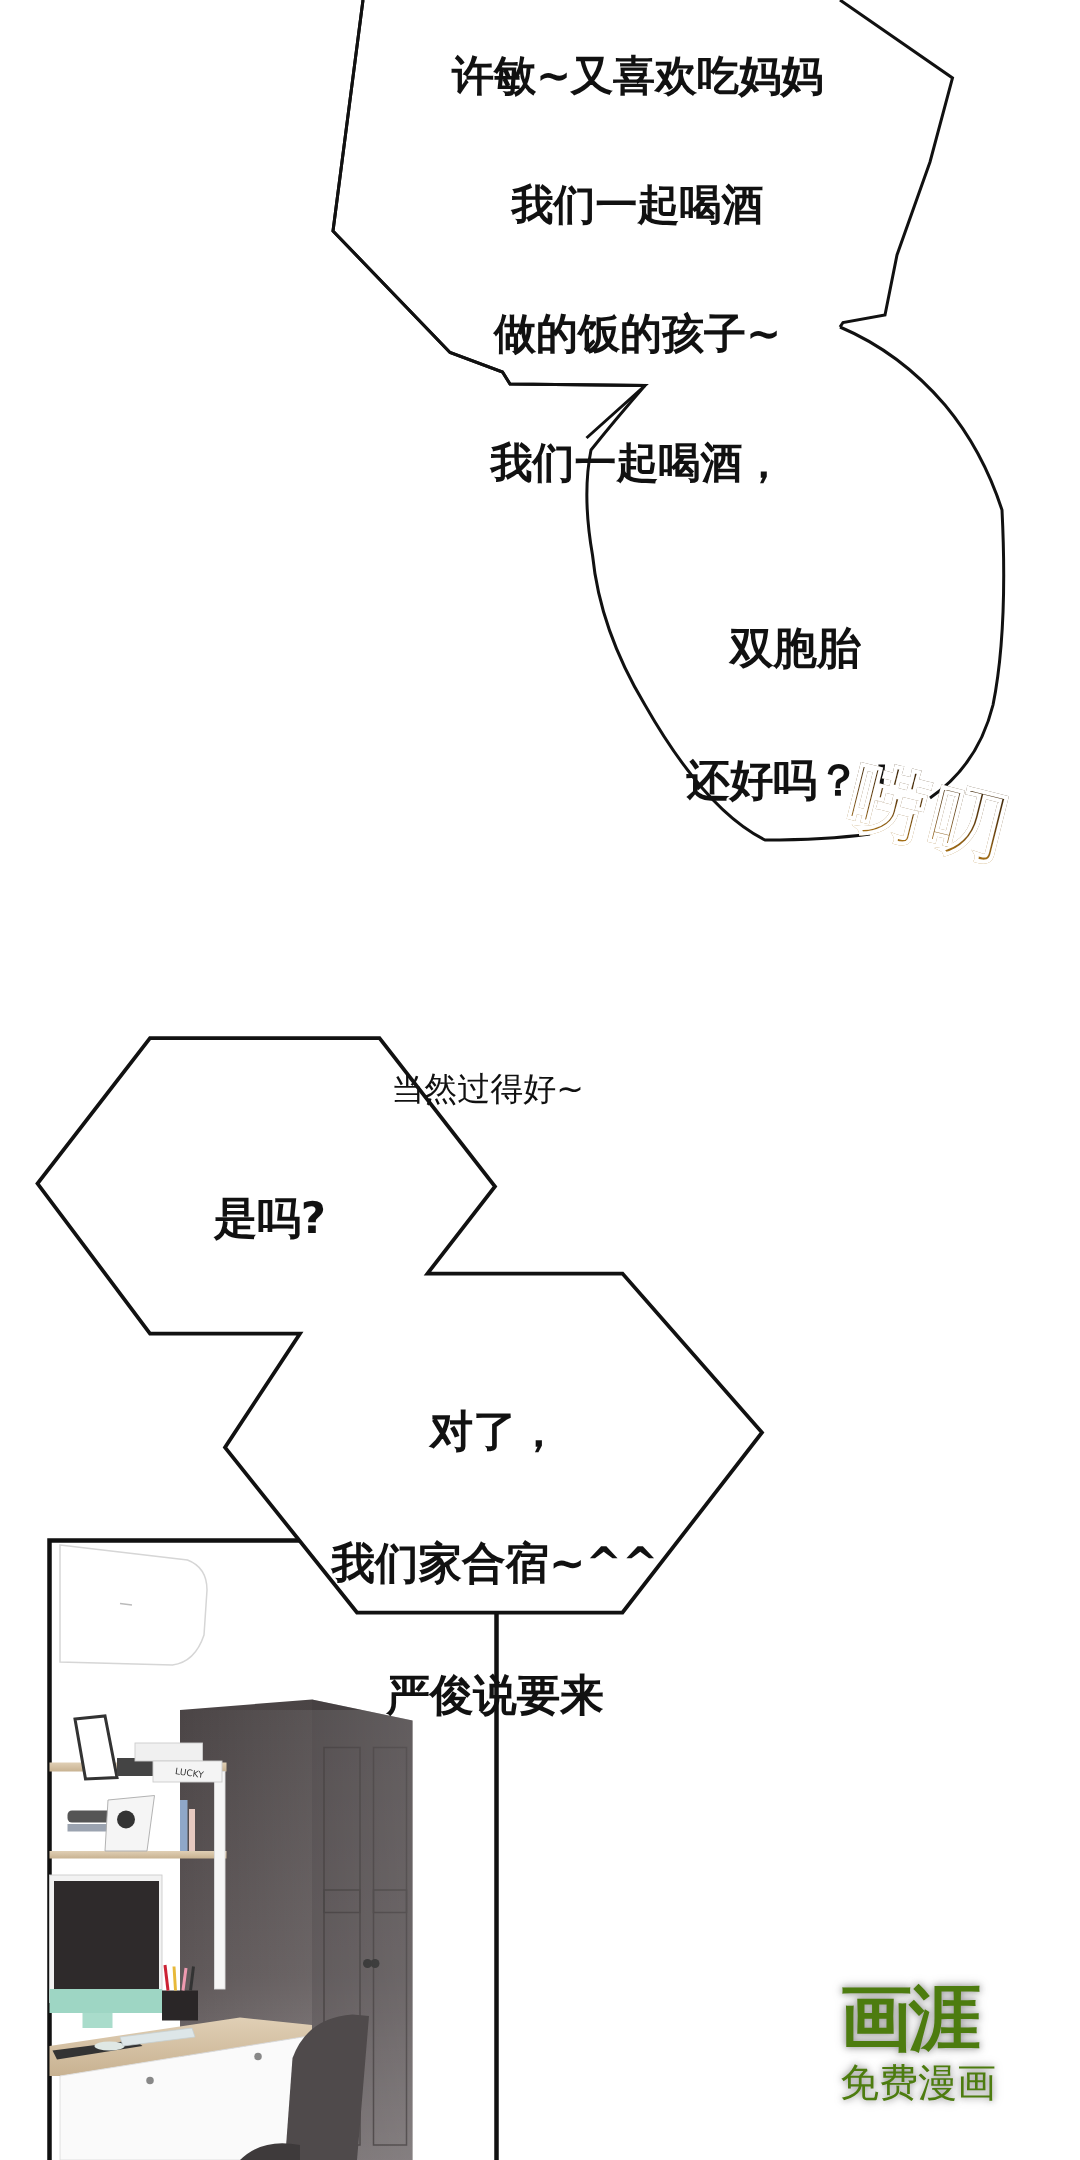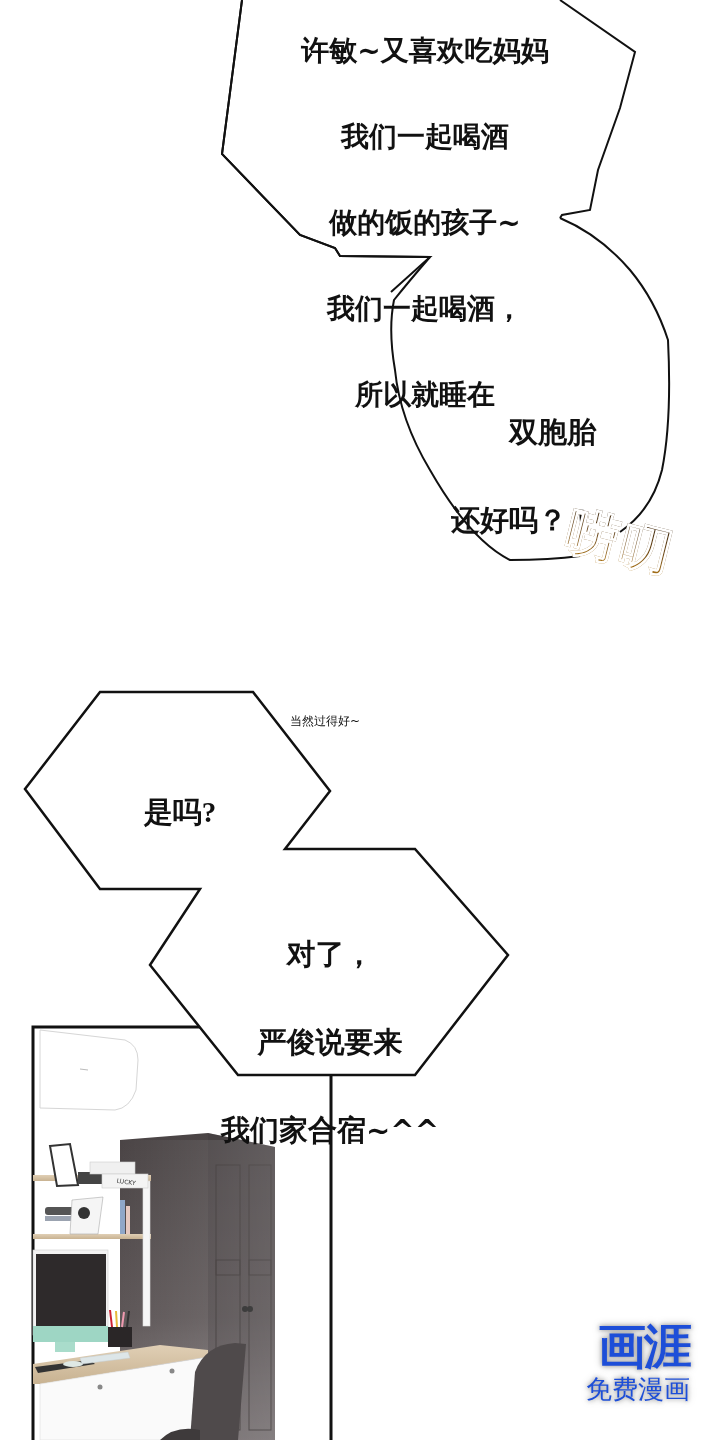--- a/index.html
+++ b/index.html
@@ -4,21 +4,21 @@
   <style>
     html, body { margin: 0; padding: 0; background: #ffffff; }
     body { width: 720px; height: 1440px; position: relative; overflow: hidden;
            font-family: "DejaVu Sans", "Liberation Sans", sans-serif; color: #111; }
     .layer { position: absolute; left: 0; top: 0; width: 720px; height: 1440px; }
     .txt { position: absolute; text-align: center; font-weight: bold; line-height: 1.22; white-space: pre-line; }
     .sfx { position: absolute; font-weight: 900; font-family: "DejaVu Sans", sans-serif;
            background: linear-gradient(180deg, #2a1a08 0%, #6b4512 50%, #c98a1a 100%);
            -webkit-background-clip: text; background-clip: text; color: transparent;
            -webkit-text-stroke: 1px #ffffff; }
-    .watermark { position: absolute; text-align: right; color: #1d4ed8;
+    .watermark { position: absolute; text-align: left; color: #4d7c0f;
                  text-shadow: 0 0 4px #999, 0 0 8px #bbb; }
   </style>
 </head>
 <body>
 
 <svg class="layer" viewBox="0 0 720 1440" width="720" height="1440">
   <defs>
     <linearGradient id="wardrobeGrad" x1="0" y1="0" x2="0" y2="1">
       <stop offset="0" stop-color="#4a4445"></stop>
       <stop offset="0.6" stop-color="#5e5758"></stop>
@@ -120,38 +120,37 @@
   <polygon points="100,692 253,692 330,791 285,849 415,849 508,955 415,1075 238,1075 150,965 200,889 100,889 25,789" fill="#ffffff" stroke="#111" stroke-width="2.5"></polygon>
 
   <polyline points="285,849 238,889 200,889" fill="none" stroke="#ffffff" stroke-width="0"></polyline>
 </svg>
 
 <div class="txt" style="left:230px; top:-14px; width:390px; font-size:28px; line-height:43px;">
   <div>许敏~又喜欢吃妈妈</div>
   <div>我们一起喝酒</div>
   <div>做的饭的孩子~</div>
   <div>我们一起喝酒，</div>
-  <div>所以就睡在</div>
 </div>
 
-<div class="txt" style="left:416px; top:366px; width:180px; font-size:29px; line-height:44px;text-align:right;">
+<div class="txt" style="left:440px; top:366px; width:180px; font-size:29px; line-height:44px;">
   <div>双胞胎</div>
   <div>还好吗？！</div>
 </div>
 
 <div class="sfx" style="left:566px; top:508px; font-size:52px; transform:rotate(14deg); letter-spacing:2px;">唠叨</div>
 
-<div class="txt" style="left:240px; top:714px; width:170px; font-size:12px; font-weight:normal;">当然过得好~</div>
+<div class="txt" style="left:240px; top:714px; width:170px; font-size:22px; font-weight:normal;">当然过得好~</div>
 
-<div class="txt" style="left:90px; top:746px; width:180px; font-size:29px; line-height:44px;font-family:Liberation Serif, serif;">
+<div class="txt" style="left:90px; top:746px; width:180px; font-size:29px; line-height:44px;">
   <div>是吗?</div>
 </div>
 
 <div class="txt" style="left:190px; top:888px; width:280px; font-size:29px; line-height:44px;">
   <div>对了，</div>
+  <div>我们家合宿~^^</div>
   <div>严俊说要来</div>
-  <div>我们家合宿~^^</div>
 </div>
 
 <div class="watermark" style="left:560px; top:1318px; width:130px;">
   <div style="font-size:48px; font-weight:bold; letter-spacing:-2px; line-height:56px;">画涯</div>
   <div style="font-size:26px; line-height:30px;">免费漫画</div>
 </div>
 
 </body></html>

